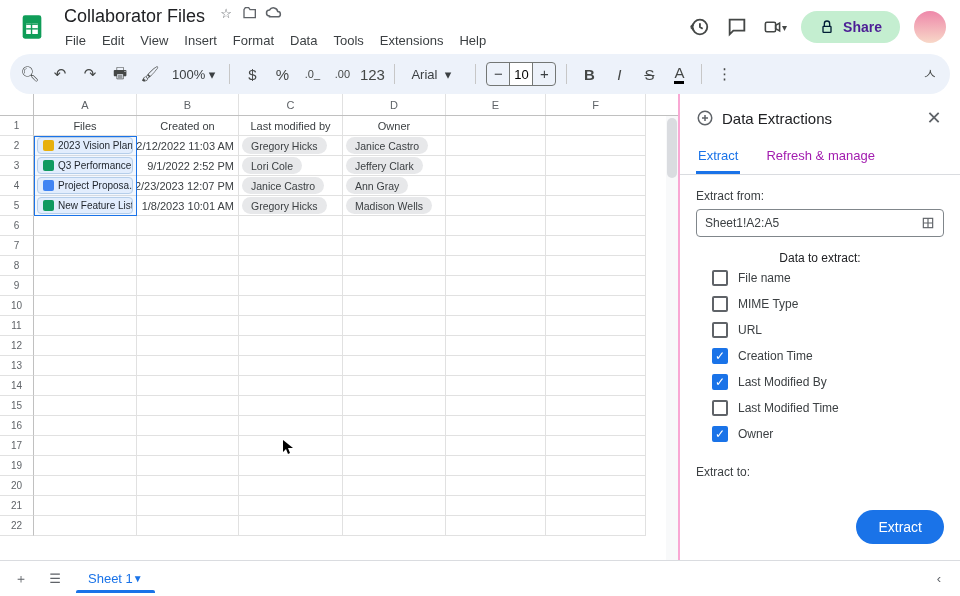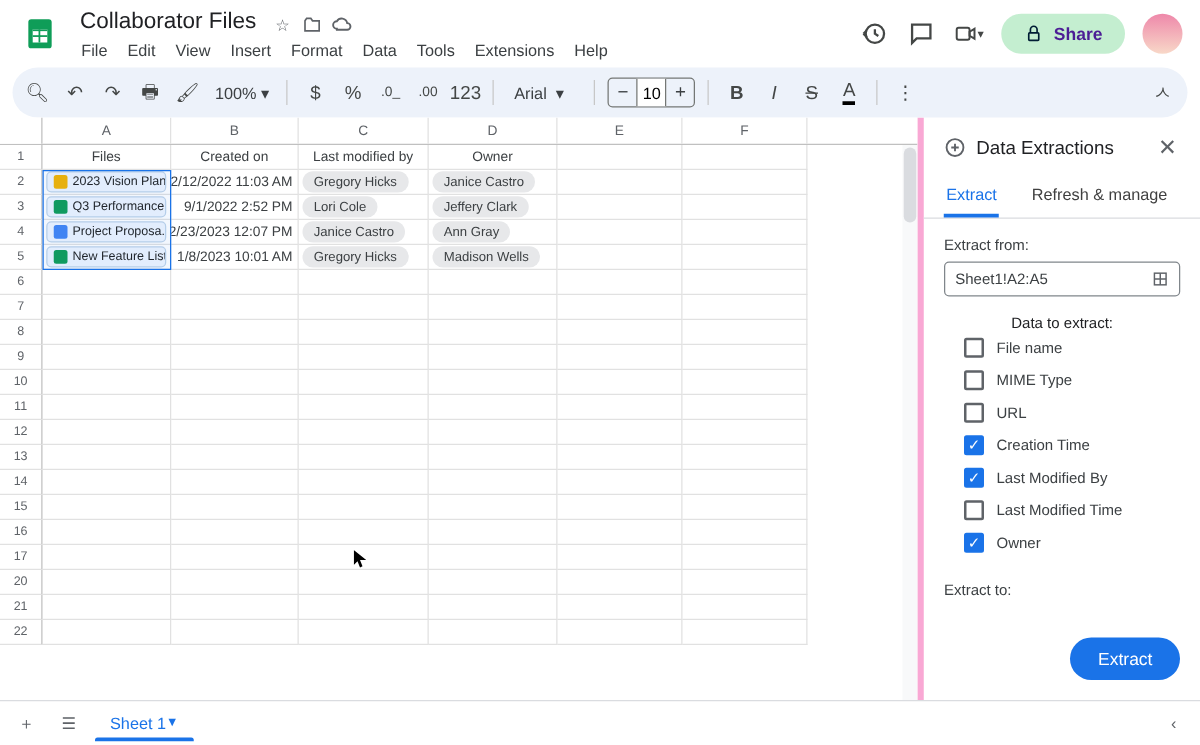--- a/index.html
+++ b/index.html
@@ -3,21 +3,21 @@
 <meta charset="utf-8">
 <style>
 * { margin: 0; padding: 0; box-sizing: border-box; }
 body { font-family: Arial, sans-serif; background: #fff; width: 960px; height: 596px; overflow: hidden; font-size: 13px; color: #3c4043; }
 .app { display: flex; flex-direction: column; height: 100%; }
 
 
 .header { display: flex; align-items: center; padding: 6px 14px 0; height: 48px; gap: 8px; }
 .logo { width: 36px; height: 36px; display: flex; align-items: center; justify-content: center; }
 .title-area { display: flex; flex-direction: column; flex: 1; }
-.title-row { display: flex; align-items: flex-end; gap: 6px; }
+.title-row { display: flex; align-items: flex-start; gap: 6px; }
 .doc-title { font-size: 18px; color: #202124; padding: 2px 6px; }
 .title-icon { width: 18px; height: 18px; color: #5f6368; cursor: pointer; display:flex;align-items:center;justify-content:center; }
 .menu-row { display: flex; gap: 2px; padding-top: 2px; }
 .menu-item { padding: 2px 7px; font-size: 13px; cursor: pointer; border-radius: 4px; }
 .header-right { display: flex; align-items: center; gap: 14px; }
 .hdr-icon { width: 24px; height: 24px; color: #444746; cursor: pointer; display:flex;align-items:center;justify-content:center; }
 .share-btn { display: flex; align-items: center; gap: 8px; background: #c4eed0; border-radius: 20px; padding: 8px 18px; font-size: 14px; font-weight: 700; cursor: pointer; color:#4c1d95; }
 .avatar { width: 32px; height: 32px; border-radius: 50%; background: linear-gradient(#e8a,#f8d8c8); }
 
 
@@ -51,26 +51,26 @@
 .dot.slides { background: #f4b400; }
 .dot.sheets { background: #0f9d58; }
 .dot.docs { background: #4285f4; }
 .person-chip { display: inline-flex; align-items:center; background: #e7e8ea; border-radius: 10px; padding: 0 9px; height: 17px; font-size: 10.5px; color:#3c4043;}
 .sel-range { position:absolute; border:1px solid #1a73e8; background:rgba(26,115,232,0.06); pointer-events:none; }
 
 .vscroll { position: absolute; right: 0; top: 22px; bottom: 0; width: 12px; background: #f8f9fa; }
 .vscroll .thumb { width: 10px; margin-left:1px; background: #dadce0; border-radius:5px; height: 60px; margin-top:2px; }
 
 
-.side-panel { width: 226px; border-left: 5px solid #f9a8d4; display: flex; flex-direction: column; padding: 0; }
+.side-panel { width: 282px; border-left: 2px solid #f9a8d4; display: flex; flex-direction: column; padding: 0; }
 .sp-head { display: flex; align-items: center; padding: 14px 16px 12px; gap: 8px; }
 .sp-title { font-size: 15px; color: #202124; flex: 1; }
 .sp-close { width: 20px; height: 20px; color: #5f6368; cursor: pointer; font-size:18px; display:flex; align-items:center; justify-content:center; }
 .sp-tabs { display: flex; padding: 0 16px; border-bottom: 1px solid #dadce0; gap: 24px; }
-.sp-tab { font-size: 13px; padding: 8px 2px; cursor: pointer; color: #404040; border-bottom: 3px solid transparent; }
+.sp-tab { font-size: 13px; padding: 8px 2px; cursor: pointer; color: #a21caf; border-bottom: 3px solid transparent; }
 .sp-tab.active { color: #1a73e8; border-bottom-color: #1a73e8; font-weight: 500; }
 .sp-body { padding: 14px 16px; font-size: 12px; overflow-y:auto; flex:1; }
 .sp-label { font-size: 12px; color: #3c4043; margin-bottom: 6px; }
 .sp-input { display: flex; align-items:center; border: 1px solid #80868b; border-radius: 4px; padding: 6px 8px; font-size: 12px; margin-bottom: 14px; }
 .sp-input span { flex:1; }
 .sp-input .grid-icon { width:14px; height:14px; color:#5f6368; }
 .sp-section-title { font-weight: 500; font-size: 12px; color: #202124; margin-top: 6px; text-align: center; }
 .sp-section-sub { font-size: 10px; color: #5f6368; margin-bottom: 10px; }
 .chk-row { display: flex; align-items: center; gap: 10px; padding: 5px 16px; cursor: pointer; }
 .chk { width: 16px; height: 16px; border: 2px solid #5f6368; border-radius: 2px; display:flex; align-items:center; justify-content:center; flex-shrink:0; }
@@ -396,20 +396,29 @@
             <div class="row">
               <div class="row-head">17</div>
               <div class="cell cw-A"></div>
               <div class="cell cw-B"></div>
               <div class="cell cw-C"></div>
               <div class="cell cw-D"></div>
               <div class="cell cw-E"></div>
               <div class="cell cw-F"></div>
             </div>
             <div class="row">
+              <div class="row-head">19</div>
+              <div class="cell cw-A"></div>
+              <div class="cell cw-B"></div>
+              <div class="cell cw-C"></div>
+              <div class="cell cw-D"></div>
+              <div class="cell cw-E"></div>
+              <div class="cell cw-F"></div>
+            </div>
+            <div class="row">
               <div class="row-head">20</div>
               <div class="cell cw-A"></div>
               <div class="cell cw-B"></div>
               <div class="cell cw-C"></div>
               <div class="cell cw-D"></div>
               <div class="cell cw-E"></div>
               <div class="cell cw-F"></div>
             </div>
             <div class="row">
               <div class="row-head">21</div>

